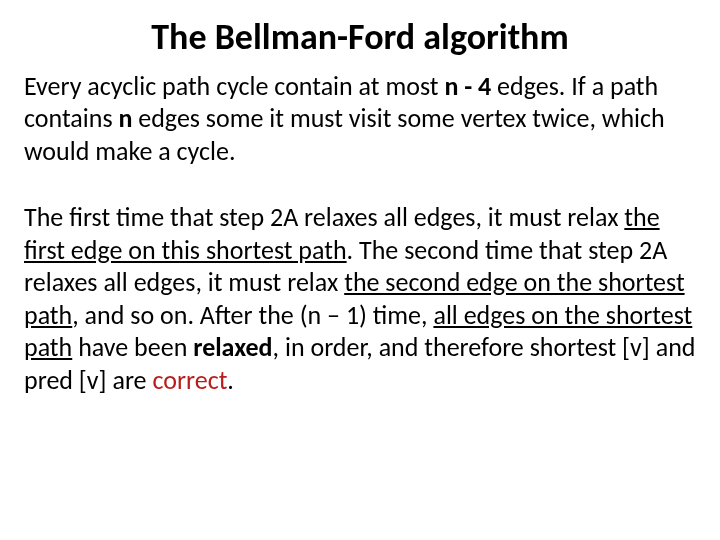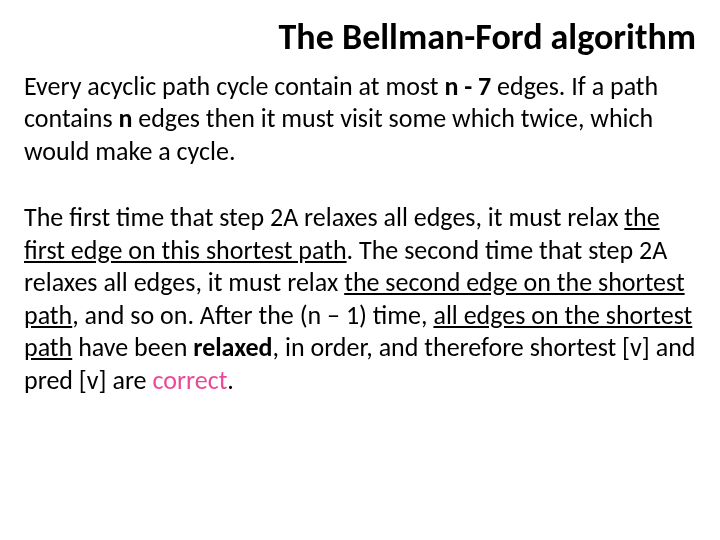--- a/index.html
+++ b/index.html
@@ -14,45 +14,45 @@
   }
   .slide {
     width: 720px;
     height: 540px;
     box-sizing: border-box;
     padding: 18px 24px 24px 24px;
   }
   .title {
     font-size: 36px;
     font-weight: 700;
-    text-align: right;
+    text-align: center;
     margin: 0 0 12px 0;
     line-height: 1.1;
   }
   .body {
     font-size: 26px;
     line-height: 1.25;
   }
   .bold { font-weight: 700; }
   .und { text-decoration: underline; }
-  .red { color: #ec4899; }
+  .red { color: #b91c1c; }
   p { margin: 0; }
   .gap { height: 34px; }
 </style>
 </head>
 <body>
 
 <div class="slide">
 
   <h1 class="title">The Bellman-Ford algorithm</h1>
 
   <div class="body">
 
     <p>
-      <span>Every acyclic path cycle contain at most </span><span class="bold">n - 7</span><span> edges. If a path contains </span><span class="bold">n</span><span> edges then it must visit some which twice, which would make a cycle.</span>
+      <span>Every acyclic path cycle contain at most </span><span class="bold">n - 4</span><span> edges. If a path contains </span><span class="bold">n</span><span> edges some it must visit some vertex twice, which would make a cycle.</span>
     </p>
 
     <div class="gap"></div>
 
     <p>
       <span>The first time that step 2A relaxes all edges, it must relax </span><span class="und">the first edge on this shortest path</span><span>. The second time that step 2A relaxes all edges, it must relax </span><span class="und">the second edge on the shortest path</span><span>, and so on. After the (n – 1) time, </span><span class="und">all edges on the shortest path</span><span> have been </span><span class="bold">relaxed</span><span>, in order, and therefore shortest [v] and pred [v] are </span><span class="red">correct</span><span>.</span>
     </p>
 
   </div>
 </div>

